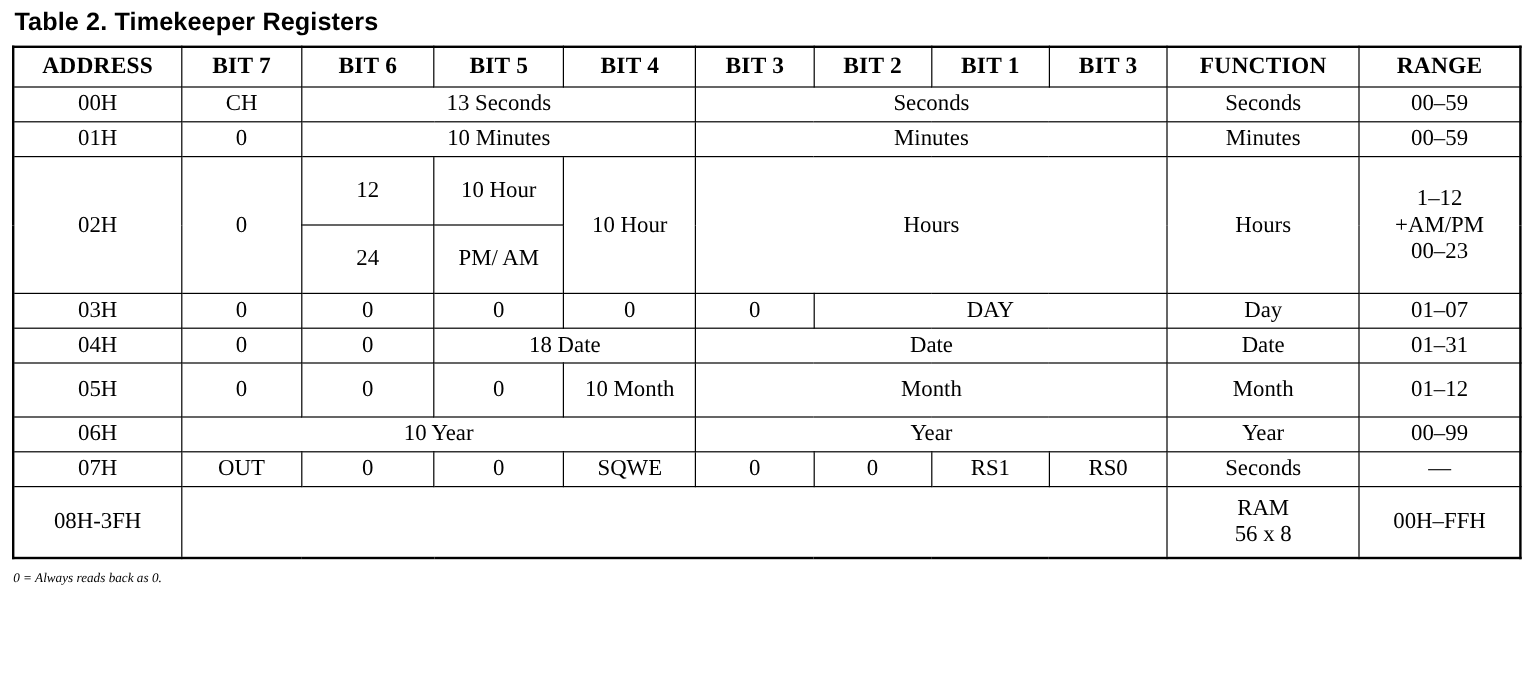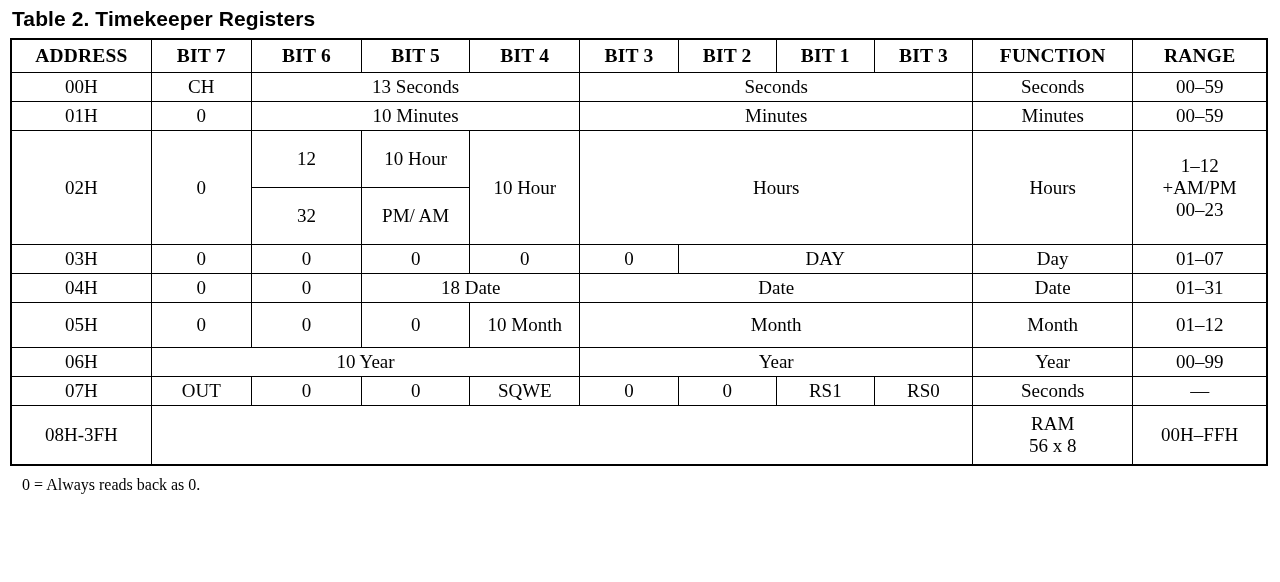--- a/index.html
+++ b/index.html
@@ -52,23 +52,24 @@
     border: 2px solid #000;
   }
   td.tall {
     height: 38px;
     margin-top: 23px;
   }
   .multi {
     line-height: 21px;
   }
   .footnote {
-    font-size: 16px;
+    font-style: italic;
+    font-size: 11px;
     margin-top: 10px;
-    margin-left: 12px;
+    margin-left: 1px;
     font-family: "Liberation Serif", serif;
   }
 </style>
 </head>
 <body>
 
 <div class="page">
 
   <div class="table-title">Table 2. Timekeeper Registers</div>
 
@@ -129,21 +130,21 @@
         <td rowspan="2" class="multi">10 Hour</td>
         <td rowspan="2" colspan="4">Hours</td>
         <td rowspan="2">Hours</td>
         <td rowspan="2">
           <div>1–12</div>
           <div>+AM/PM</div>
           <div>00–23</div>
         </td>
       </tr>
       <tr>
-        <td style="height:50px">32</td>
+        <td style="height:50px">24</td>
         <td class="multi" style="height:50px">PM/ AM</td>
       </tr>
 
       <tr>
         <td>03H</td>
         <td>0</td>
         <td>0</td>
         <td>0</td>
         <td>0</td>
         <td>0</td>

